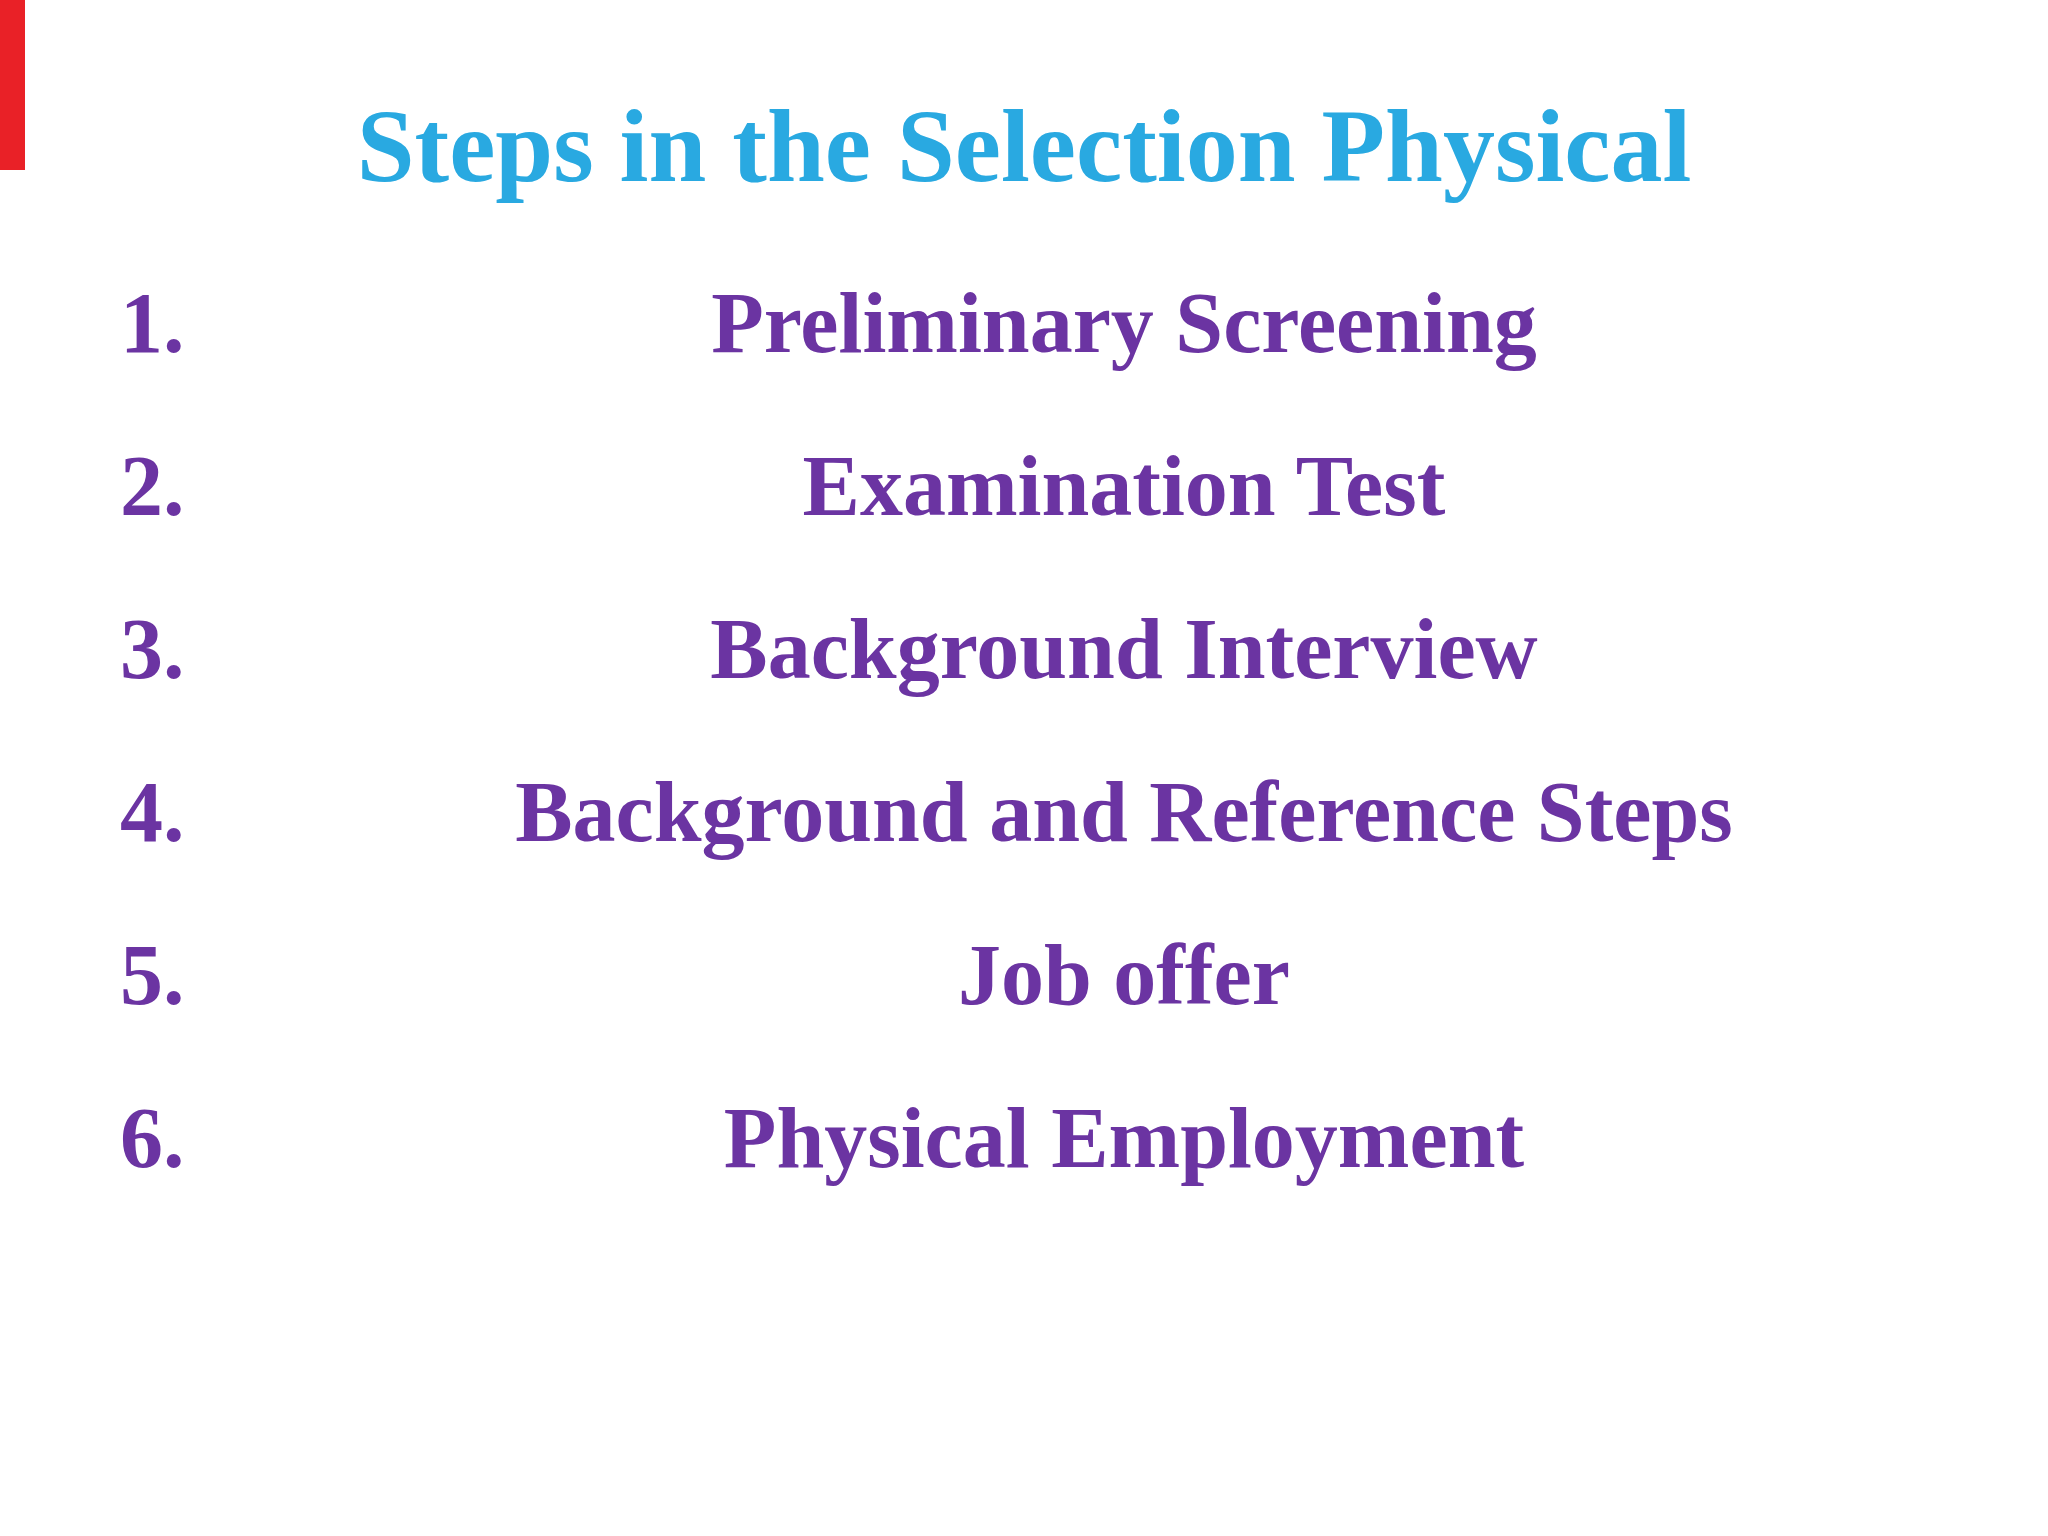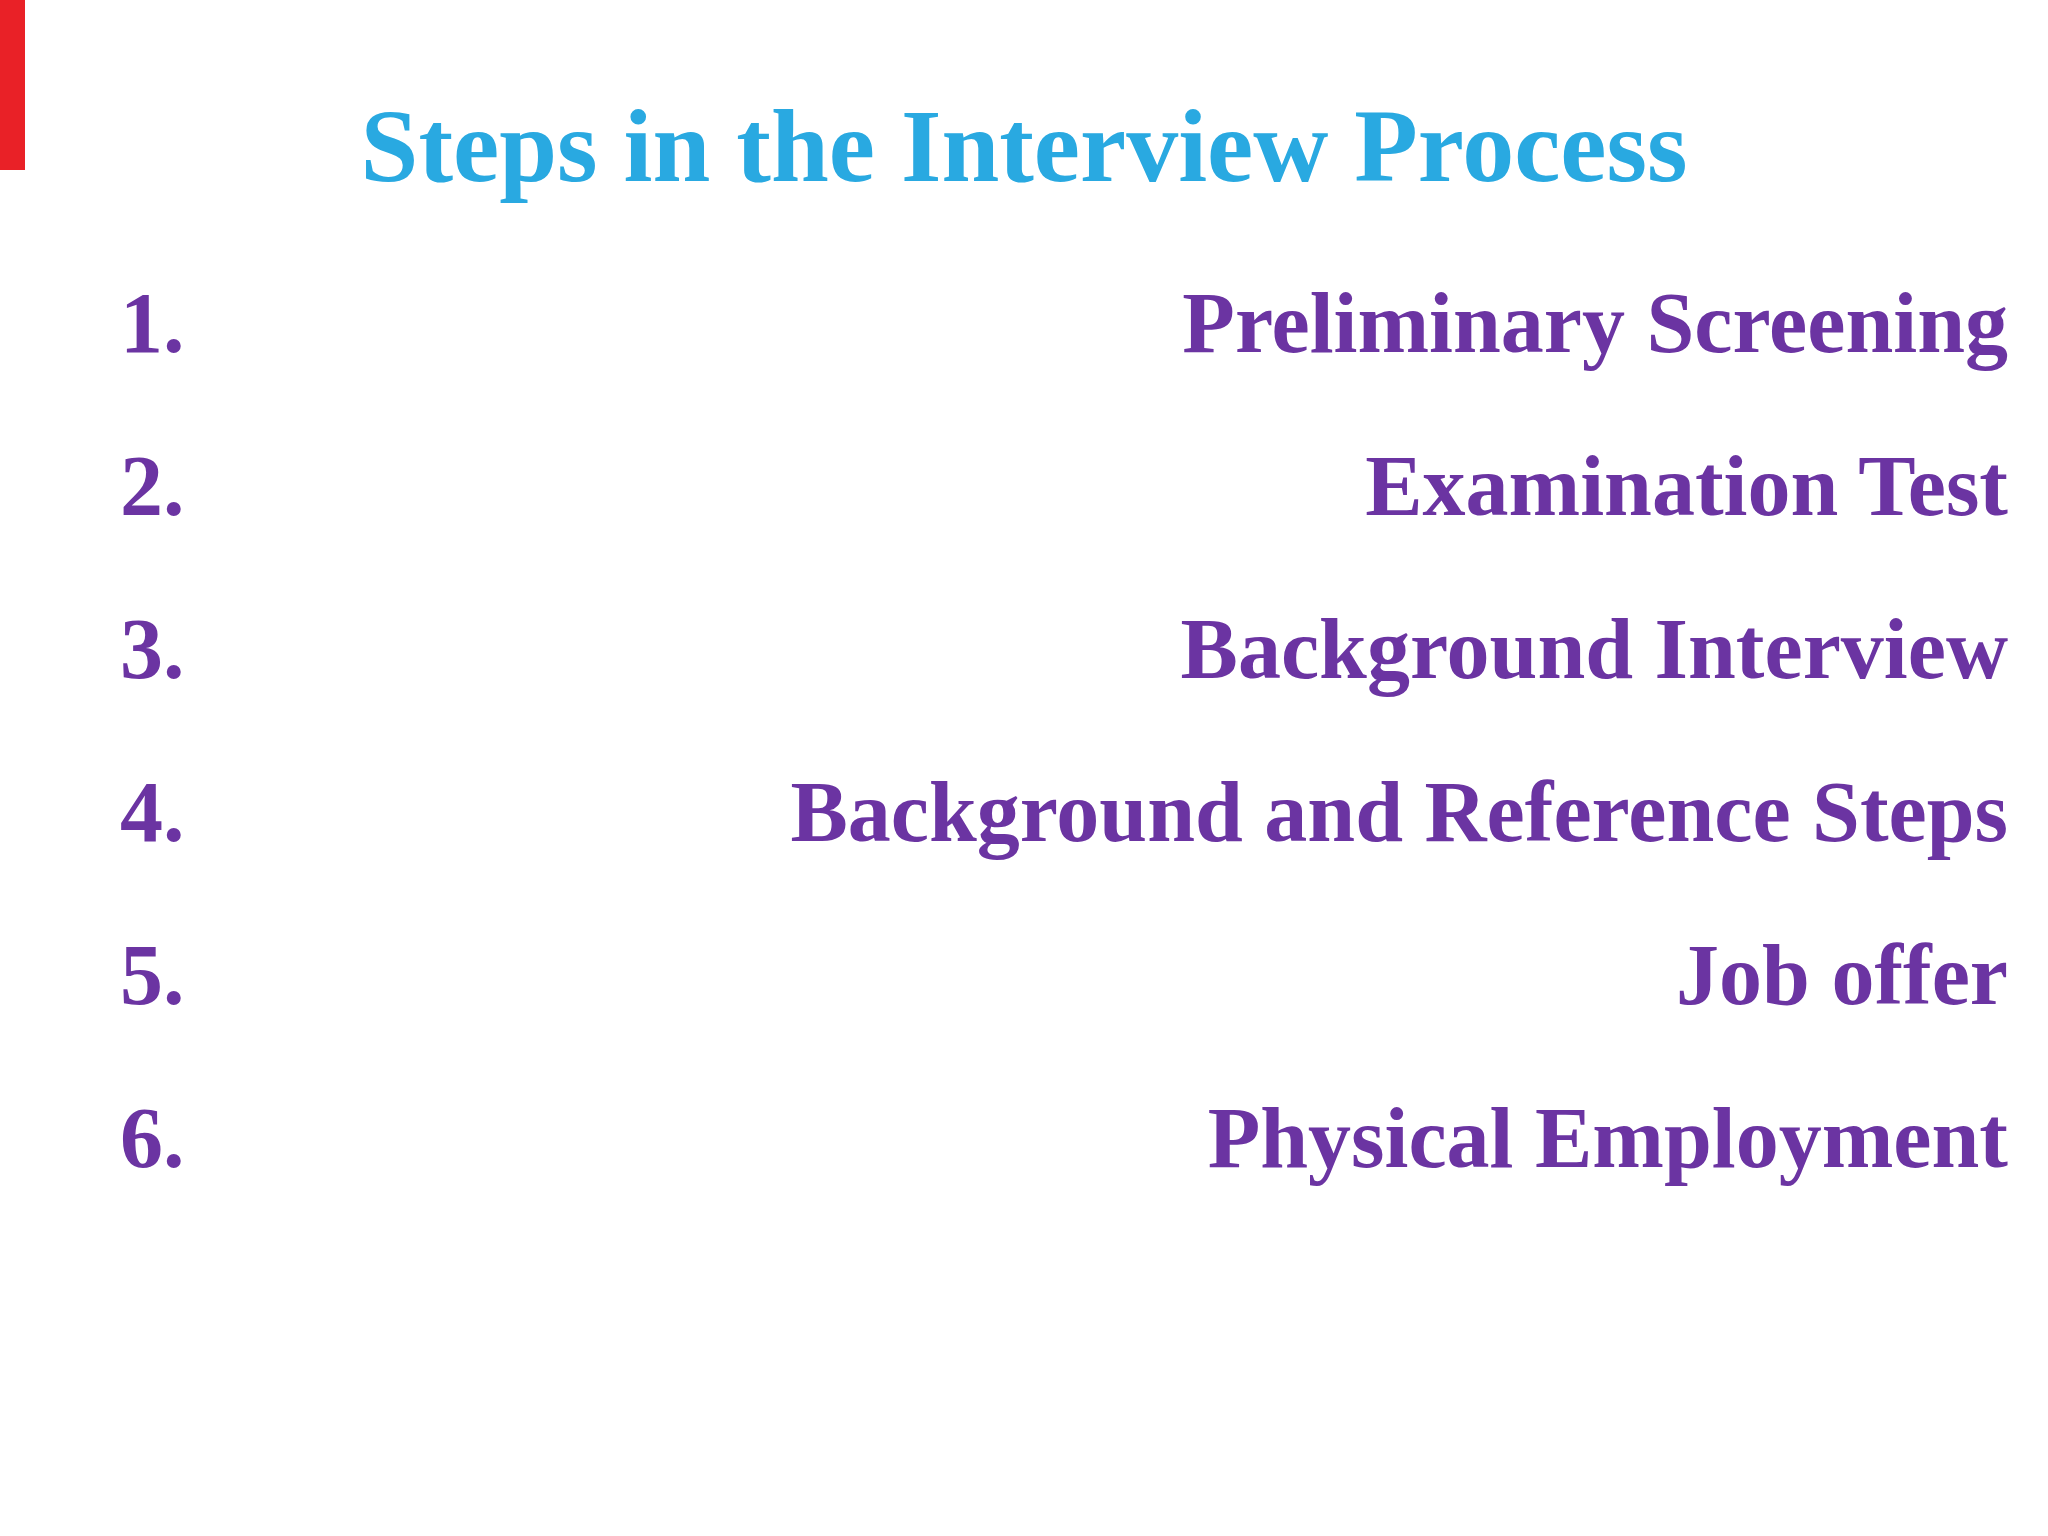--- a/index.html
+++ b/index.html
@@ -49,31 +49,31 @@
     align-items: baseline;
     font-size: 86px;
     line-height: 163px;
     color: #6b34a2;
     white-space: nowrap;
   }
   .step-num {
     text-align: left;
   }
   .step-label {
-    text-align: right;
+    text-align: center;
   }
 </style>
 </head>
 <body>
 
 <div class="slide">
 
   <div class="accent-bar" style="background-color: rgb(233, 33, 39);"></div>
 
-  <h1 class="slide-title" style="color: rgb(41, 169, 225);">Steps in the Interview Process</h1>
+  <h1 class="slide-title" style="color: rgb(41, 169, 225);">Steps in the Selection Physical</h1>
 
   <div class="steps" style="color: rgb(107, 52, 162);">
 
     <div class="step">
       <span class="step-num">1.</span>
       <span class="step-label">Preliminary Screening</span>
     </div>
 
     <div class="step">
       <span class="step-num">2.</span>

